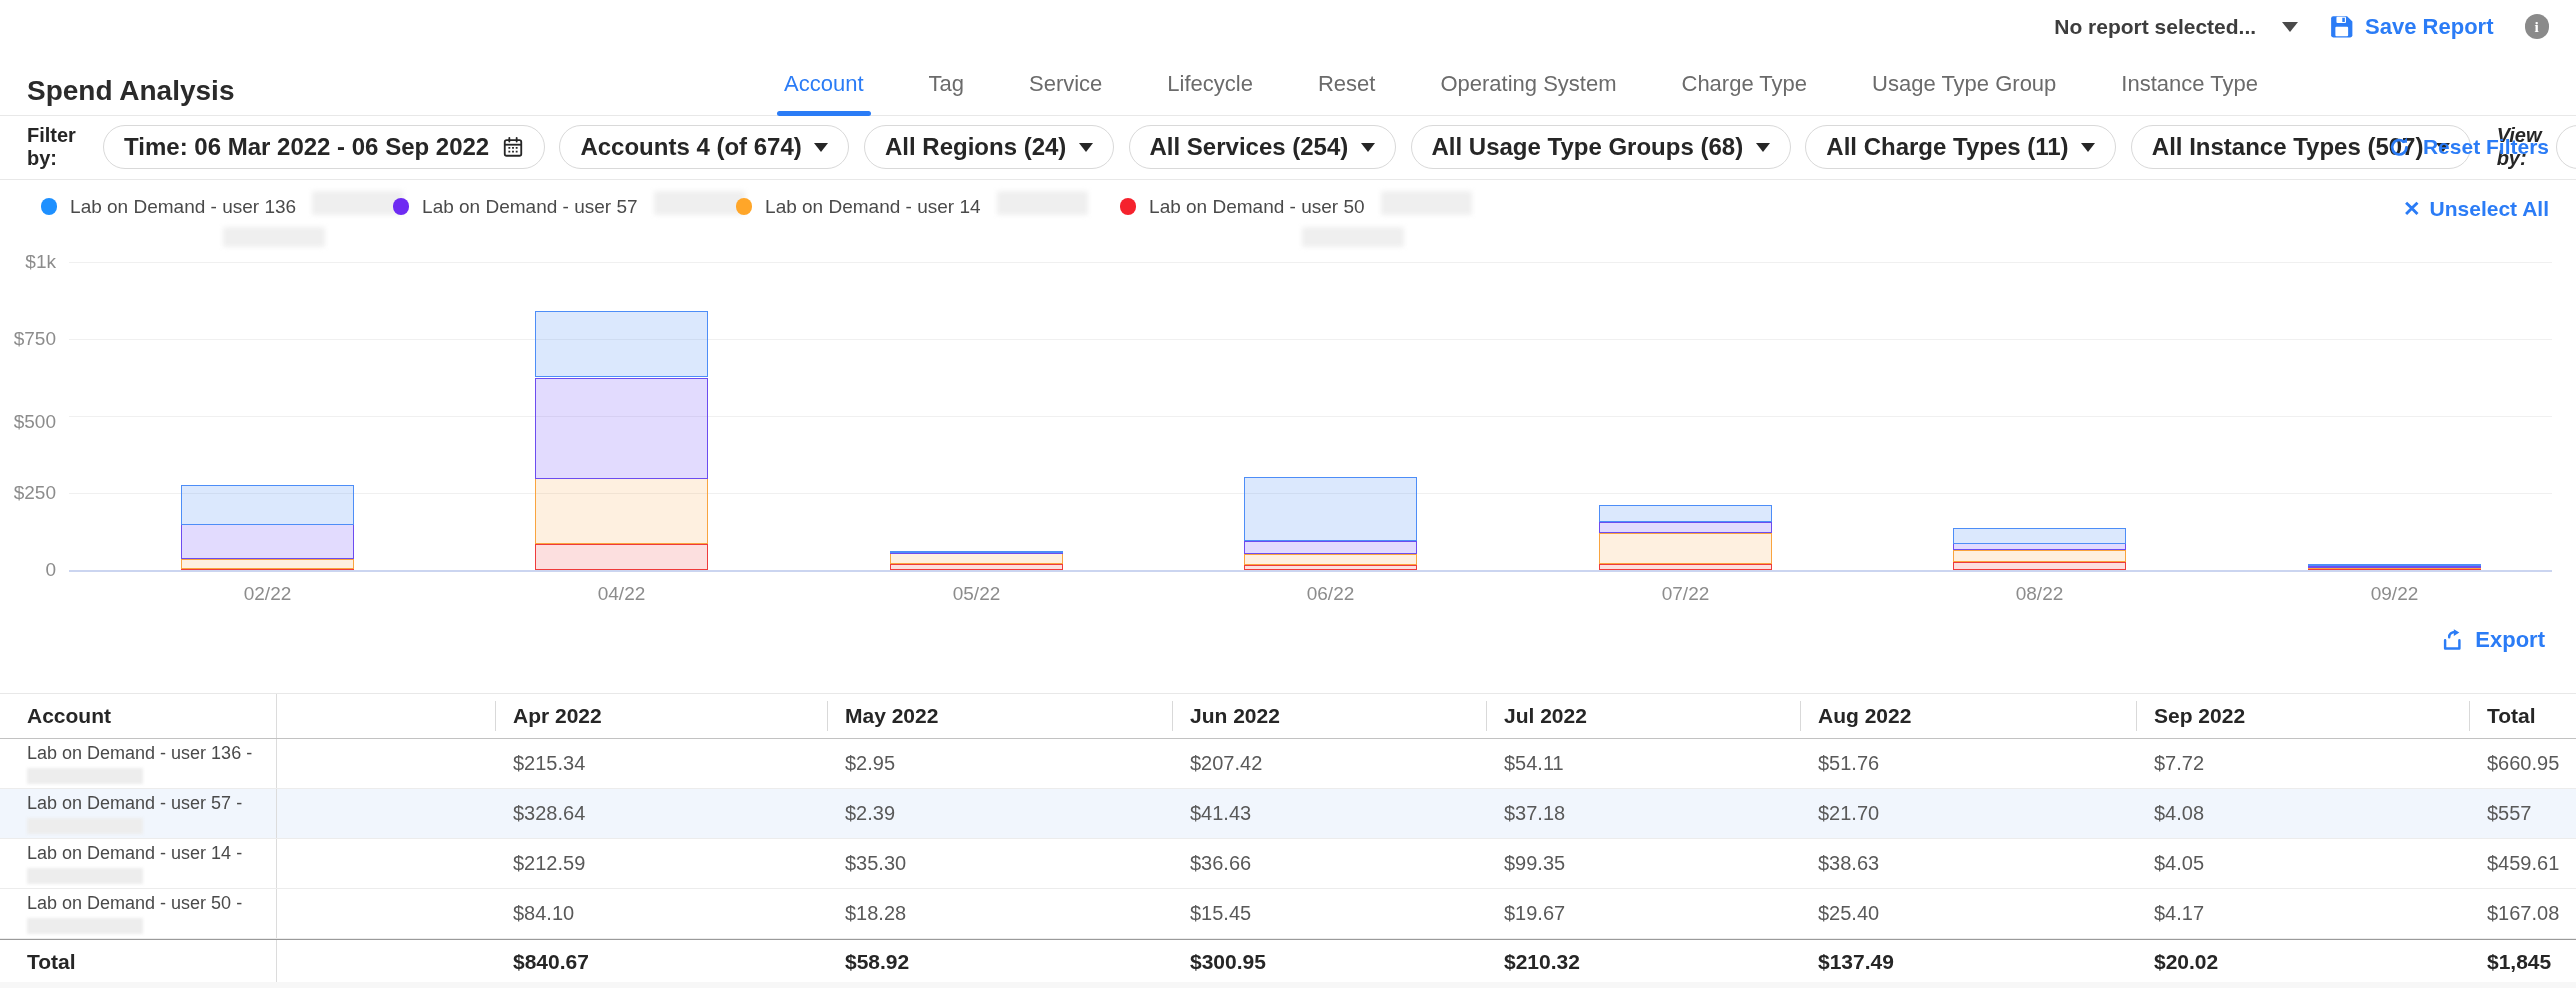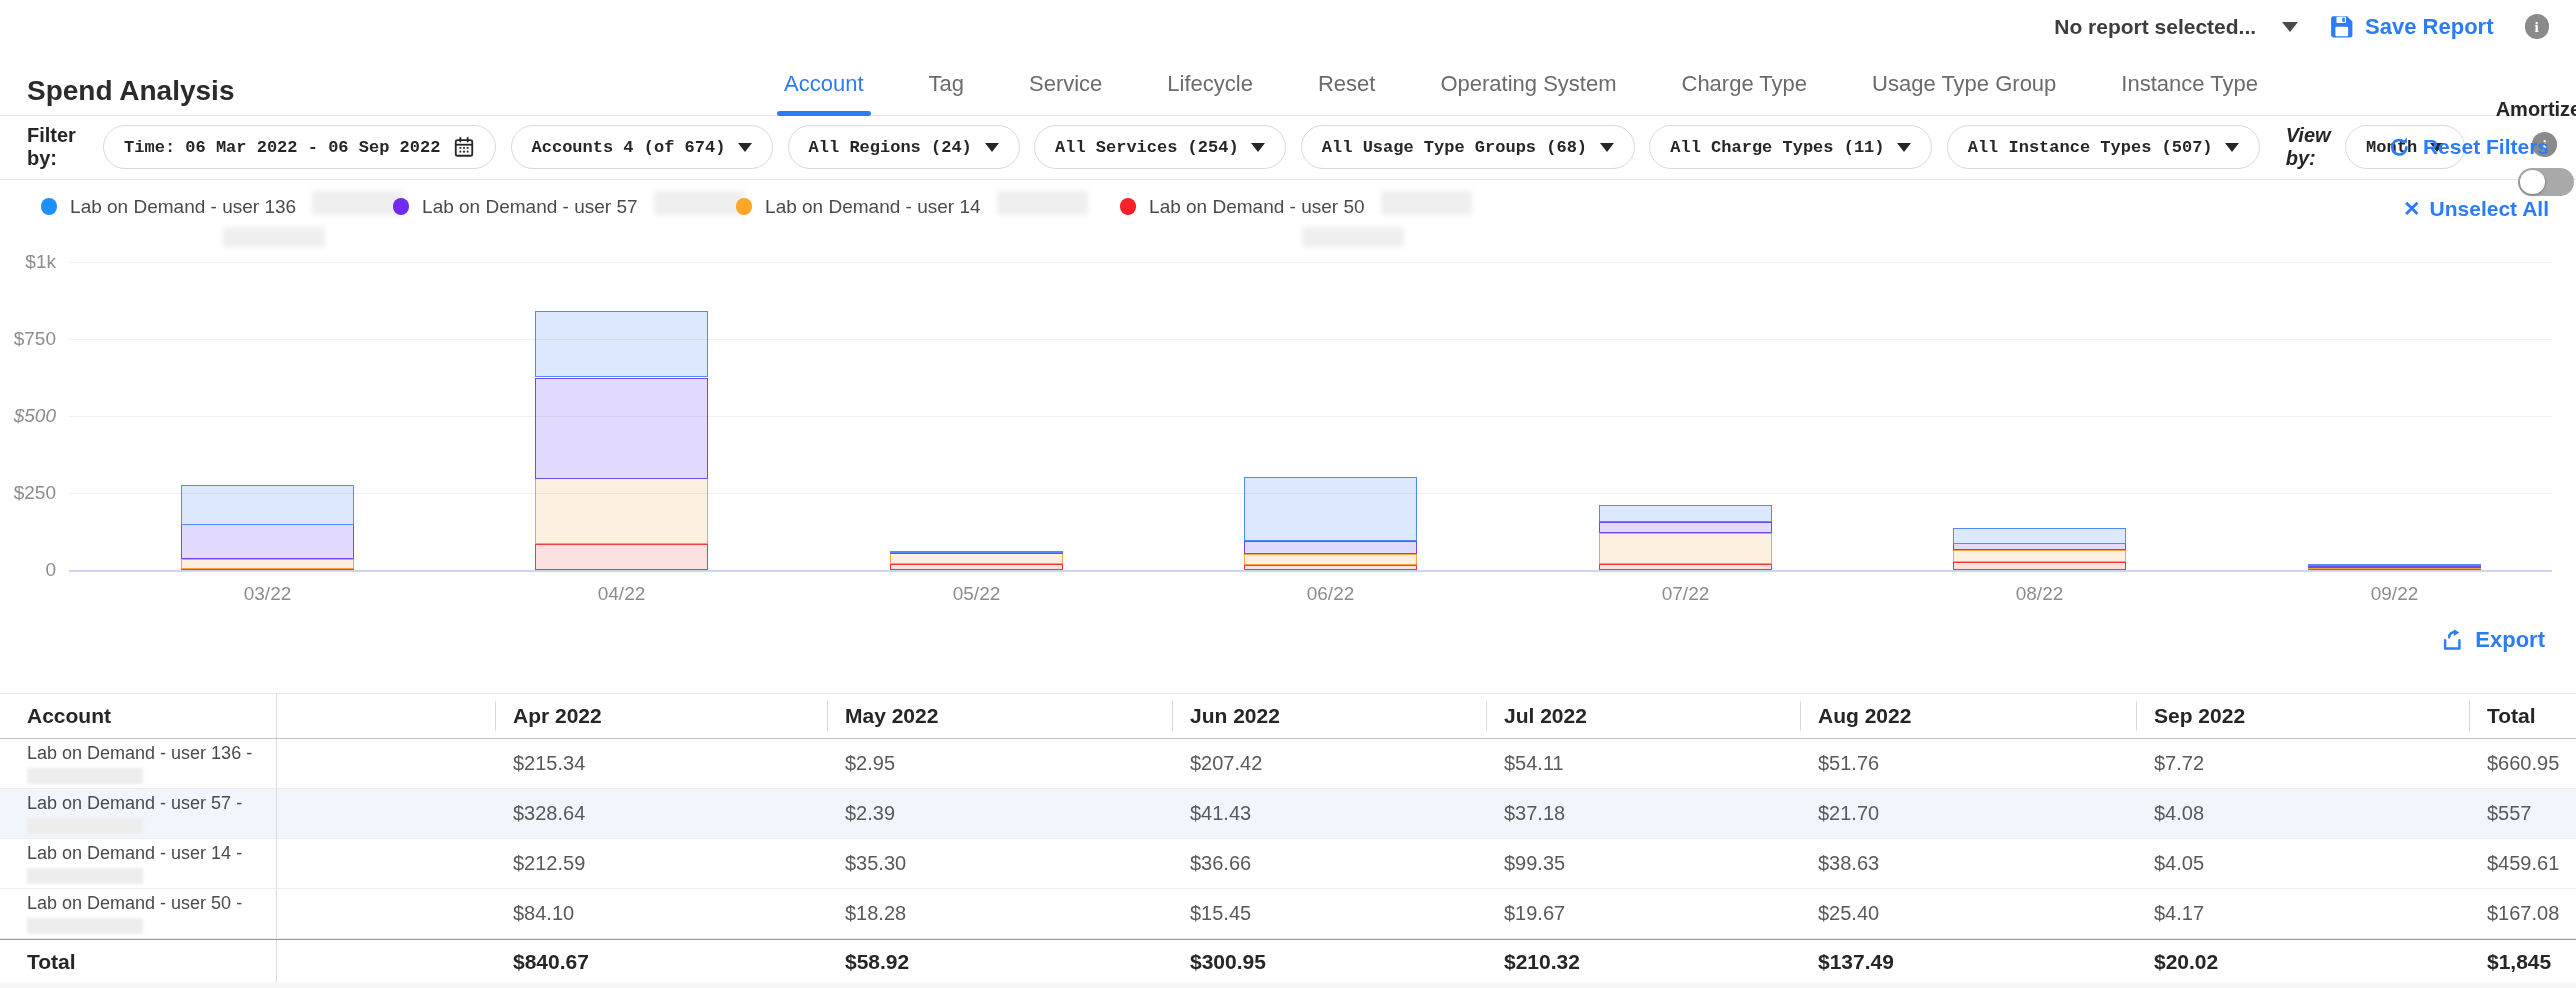--- a/index.html
+++ b/index.html
@@ -22,21 +22,21 @@
   .tabs{position:absolute;left:784px;top:0;height:100%;display:flex;align-items:center;gap:65px;}
   .tab{font-size:22px;color:#6b6b6b;cursor:pointer;position:relative;height:100%;display:flex;align-items:center;}
   .tab.active{color:#2B7CF6;}
   .tab.active::after{content:"";position:absolute;left:-7.3px;right:-7.3px;bottom:-0.9px;height:4.5px;border-radius:3.6px;background:#2B7CF6;}
 
   
   .filterbar{position:absolute;top:115px;left:0;right:0;height:65px;border-bottom:0.9px solid #E8E8E8;
              display:flex;align-items:center;padding-left:27px;box-sizing:border-box;gap:14.5px;}
   .fb-label{font-size:20px;font-weight:bold;margin-right:12.7px;}
   .pill{display:flex;align-items:center;gap:12.7px;height:42px;padding:0 20px;border:1.8px solid #D9D9D9;
-        border-radius:23.6px;font-size:17px;font-weight:bold;color:#262626;background:#fff;cursor:pointer;white-space:nowrap;font-family:Liberation Mono, monospace;}
+        border-radius:23.6px;font-size:24px;font-weight:bold;color:#262626;background:#fff;cursor:pointer;white-space:nowrap;}
   .pill .caret{border-left-width:7.3px;border-right-width:7.3px;border-top-width:9px;border-top-color:#262626;}
   .viewby{font-size:20px;font-weight:bold;margin-left:11px;font-style:italic;}
   .amortized{font-size:20px;font-weight:bold;margin-left:16.4px;display:flex;align-items:center;gap:11px;flex-direction:column;}
   .toggle{width:56px;height:28px;border-radius:14.5px;background:#a9a9a9;position:relative;cursor:pointer;margin-left:3.6px;}
   .toggle .knob{position:absolute;left:1.8px;top:1.8px;width:24.5px;height:24.5px;border-radius:50%;background:#fff;box-shadow:0 0.9px 2.7px rgba(0,0,0,.35);}
   .reset{position:absolute;right:27px;display:flex;align-items:center;gap:11px;color:#2B7CF6;font-size:21px;font-weight:bold;cursor:pointer;}
 
   
   .legendrow{position:absolute;top:181px;left:0;right:0;height:60px;}
   .legend-item{position:absolute;top:14.5px;display:flex;align-items:center;gap:12.7px;cursor:pointer;}
@@ -205,32 +205,32 @@
       <span class="blur line2" style="left: 182px;"></span>
     </div>
   </div>
 
 <div class="chart">
     <div class="gridline" style="top: 21px;"></div>
     <div class="ytick" style="top: 21px;">$1k</div>
     <div class="gridline" style="top: 98px;"></div>
     <div class="ytick" style="top: 98px;">$750</div>
     <div class="gridline" style="top: 175px;"></div>
-    <div class="ytick" style="top: 175px; font-style: italic;">$500</div>
+    <div class="ytick" style="top: 181px;">$500</div>
     <div class="gridline" style="top: 252px;"></div>
     <div class="ytick" style="top: 252px;">$250</div>
     <div class="gridline zero" style="top: 329px;"></div>
     <div class="ytick" style="top: 329px;">0</div>
     <div class="bar-group" style="left: 181px; top: 0px; height: 329px;">
       <div class="bar-seg" style="bottom: 0px; height: 1.4px; border-color: rgb(239, 59, 59); background: rgba(239, 59, 59, 0.16);"></div>
       <div class="bar-seg" style="bottom: 0.6px; height: 10.2px; border-color: rgb(249, 164, 63); background: rgba(249, 164, 63, 0.16);"></div>
       <div class="bar-seg" style="bottom: 10.8px; height: 35px; border-color: rgb(108, 76, 240); background: rgba(124, 92, 252, 0.22);"></div>
       <div class="bar-seg" style="bottom: 45px; height: 40px; border-color: rgb(77, 141, 247); background: rgba(77, 141, 247, 0.2);"></div>
     </div>
-    <div class="xlabel" style="left: 204px;">03/22</div>
+    <div class="xlabel" style="left: 204px;">02/22</div>
     <div class="bar-group" style="left: 535px; top: 0px; height: 329px;">
       <div class="bar-seg" style="bottom: 0px; height: 26px; border-color: rgb(239, 59, 59); background: rgba(239, 59, 59, 0.16);"></div>
       <div class="bar-seg" style="bottom: 26px; height: 66px; border-color: rgb(249, 164, 63); background: rgba(249, 164, 63, 0.16);"></div>
       <div class="bar-seg" style="bottom: 91px; height: 101px; border-color: rgb(108, 76, 240); background: rgba(124, 92, 252, 0.22);"></div>
       <div class="bar-seg" style="bottom: 193px; height: 66px; border-color: rgb(77, 141, 247); background: rgba(77, 141, 247, 0.2);"></div>
     </div>
     <div class="xlabel" style="left: 558px;">04/22</div>
     <div class="bar-group" style="left: 890px; top: 0px; height: 329px;">
       <div class="bar-seg" style="bottom: 0px; height: 5.6px; border-color: rgb(239, 59, 59); background: rgba(239, 59, 59, 0.16);"></div>
       <div class="bar-seg" style="bottom: 5.6px; height: 11px; border-color: rgb(249, 164, 63); background: rgba(249, 164, 63, 0.16);"></div>

